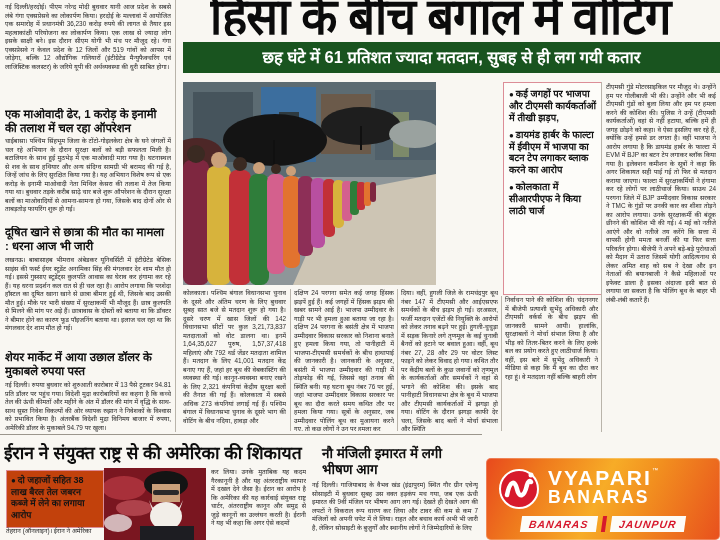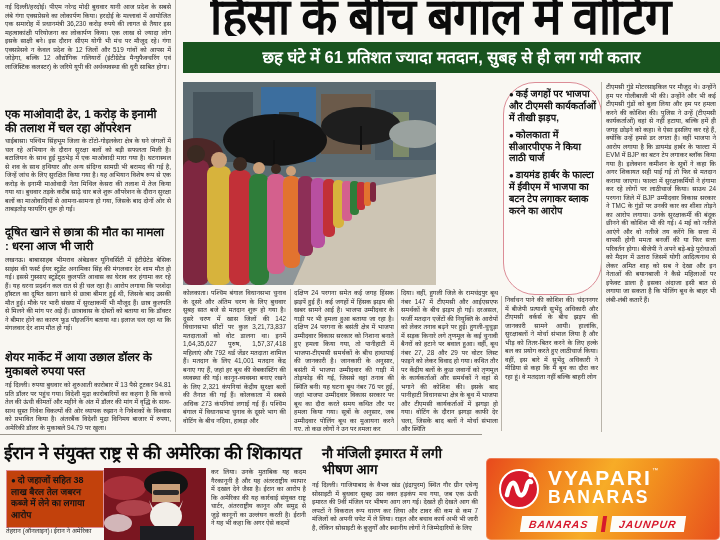--- a/index.html
+++ b/index.html
@@ -92,24 +92,24 @@
       </g>
       <circle cx="13" cy="72" r="9" fill="#3a2a22"></circle>
       <circle cx="36" cy="78" r="8" fill="#caa07a"></circle>
       <circle cx="57" cy="82" r="7" fill="#3a2a22"></circle>
       <circle cx="76" cy="86" r="6" fill="#caa07a"></circle>
       <circle cx="93" cy="87" r="5" fill="#3a2a22"></circle>
       <circle cx="108" cy="89" r="5" fill="#caa07a"></circle>
     </svg>
   </div>
 
-  <div class="abs bullet-box" style="left:503px;top:82px;width:88px;height:202px;border-radius:32px;">
+  <div class="abs bullet-box" style="left:503px;top:82px;width:88px;height:202px;">
     <div class="bullet-item"><span class="bullet-dot">●</span><span>कई जगहों पर भाजपा और टीएमसी कार्यकर्ताओं में तीखी झड़प,</span></div>
+    <div class="bullet-item"><span class="bullet-dot">●</span><span>डायमंड हार्बर के फाल्टा में ईवीएम में भाजपा का बटन टेप लगाकर ब्लाक करने का आरोप</span></div>
     <div class="bullet-item"><span class="bullet-dot">●</span><span>कोलकाता में सीआरपीएफ ने किया लाठी चार्ज</span></div>
-    <div class="bullet-item"><span class="bullet-dot">●</span><span>डायमंड हार्बर के फाल्टा में ईवीएम में भाजपा का बटन टेप लगाकर ब्लाक करने का आरोप</span></div>
   </div>
 
   <div class="abs body-text" style="left:606px;top:83px;width:110px;height:370px;">टीएमसी गुंडे मोटरसाइकिल पर मौजूद थे। उन्होंने हम पर गोलीबाजी भी की। उन्होंने और भी कई टीएमसी गुंडों को बुला लिया और हम पर हमला करने की कोशिश की। पुलिस ने उन्हें (टीएमसी कार्यकर्ताओं) वहां से नहीं हटाया, बल्कि हमें ही जगह छोड़ने को कहा। वे ऐसा इसलिए कर रहे हैं, क्योंकि उन्हें हमसे डर लगता है। वहीं भाजपा ने आरोप लगाया है कि डायमंड हार्बर के फाल्टा में EVM में BJP का बटन टेप लगाकर ब्लॉक किया गया है। इलेक्शन कमीशन के सूत्रों ने कहा कि अगर शिकायत सही पाई गई तो फिर से मतदान कराया जाएगा। फाल्टा में सुरक्षाकर्मियों ने हंगामा कर रहे लोगों पर लाठीचार्ज किया। साउथ 24 परगना जिले में BJP उम्मीदवार विकास सरकार ने TMC के गुंडों पर उनकी कार का शीशा तोड़ने का आरोप लगाया। उनके सुरक्षाकर्मी की बंदूक छीनने की कोशिश भी की गई। 4 मई को नतीजे आएंगे और वो नतीजे तय करेंगे कि सत्ता में वापसी होगी ममता बनर्जी की या फिर सत्ता परिवर्तन होगा। बीजेपी ने अपने बड़े-बड़े पुरोधाओं को मैदान में उतारा जिसमें योगी आदित्यनाथ से लेकर अमित शाह को सब ने देखा और इन नेताओं की बयानबाजी ने कैसे महिलाओं पर इफेक्ट डाला है इसका अंदाजा इसी बात से लगाया जा सकता है कि पोलिंग बूथ के बाहर भी लंबी-लंबी कतारें हैं।</div>
   <div class="abs vline" style="left:601px;top:82px;height:350px;"></div>
 
   <div class="abs body-text" style="left:183px;top:289px;width:103px;height:142px;">कोलकाता। पश्चिम बंगाल विधानसभा चुनाव के दूसरे और अंतिम चरण के लिए बुधवार सुबह सात बजे से मतदान शुरू हो गया है। दूसरे चरण में खास जिलों की 142 विधानसभा सीटों पर कुल 3,21,73,837 मतदाताओं को वोट डालना था। इनमें 1,64,35,627 पुरुष, 1,57,37,418 महिलाएं और 792 थर्ड जेंडर मतदाता शामिल हैं। मतदान के लिए 41,001 मतदान केंद्र बनाए गए हैं, जहां हर बूथ की वेबकास्टिंग की व्यवस्था की गई। कानून-व्यवस्था बनाए रखने के लिए 2,321 कंपनियां केंद्रीय सुरक्षा बलों की तैनात की गई हैं। कोलकाता में सबसे अधिक 273 कंपनियां लगाई गई हैं। पश्चिम बंगाल में विधानसभा चुनाव के दूसरे भाग की वोटिंग के बीच नदिया, हावड़ा और</div>
   <div class="abs body-text" style="left:294px;top:289px;width:100px;height:142px;">दक्षिण 24 परगना समेत कई जगह हिंसक झड़पें हुई हैं। कई जगहों में हिंसक झड़प की खबर सामने आई है। भाजपा उम्मीदवार के गाड़ी पर भी हमला हुआ बताया जा रहा है। दक्षिण 24 परगना के बसंती क्षेत्र में भाजपा उम्मीदवार विकास सरकार को निशाना बनाते हुए हमला किया गया, तो पानीहाटी में भाजपा-टीएमसी समर्थकों के बीच हाथापाई की जानकारी है। जानकारी के अनुसार, बसंती में भाजपा उम्मीदवार की गाड़ी में तोड़फोड़ की गई, जिससे वहां तनाव की स्थिति बनी। यह घटना बूथ नंबर 76 पर हुई, जहां भाजपा उम्मीदवार विकास सरकार पर बूथ का दौरा करते समय कथित तौर पर हमला किया गया। सूत्रों के अनुसार, जब उम्मीदवार पोलिंग बूथ का मुआयना करने गए, तो कुछ लोगों ने उन पर हमला कर</div>
   <div class="abs body-text" style="left:401px;top:289px;width:97px;height:142px;">दिया। वहीं, हुगली जिले के रामचंद्रपुर बूथ नंबर 147 में टीएमसी और आईएसएफ समर्थकों के बीच झड़प हो गई। दरअसल, फर्जी मतदान एजेंटों की नियुक्ति के आरोपों को लेकर तनाव बढ़ने पर हुई। हुगली-चुचुड़ा में सड़क किनारे लगे तृणमूल के कई चुनावी बैनरों को हटाने पर बवाल हुआ। वहीं, बूथ नंबर 27, 28 और 29 पर वोटर लिस्ट फाइने को लेकर विवाद हो गया। कथित तौर पर केंद्रीय बलों के कुछ जवानों को तृणमूल के कार्यकर्ताओं और समर्थकों ने वहां से भगाने की कोशिश की। इसके बाद पानीहाटी विधानसभा क्षेत्र के बूथ में भाजपा और टीएमसी कार्यकर्ताओं में झगड़ा हो गया। वोटिंग के दौरान झगड़ा काफी देर चला, जिसके बाद बलों ने मोर्चा संभाला और स्थिति</div>
   <div class="abs body-text" style="left:505px;top:296px;width:93px;height:135px;">निर्वाचन पाने की कोशिश की। चंदननगर में बीजेपी प्रत्याशी सुभेंदु अधिकारी और टीएमसी वर्कर्स के बीच झड़प की जानकारी सामने आयी। हालांकि, सुरक्षाबलों ने मोर्चा संभाल लिया है और भीड़ को तितर-बितर करने के लिए हल्के बल का प्रयोग करते हुए लाठीचार्ज किया। वहीं, इस बारे में सुभेंदु अधिकारी ने मीडिया से कहा कि मैं बूथ का दौरा कर रहा हूं। वे मतदाता नहीं बल्कि बाहरी लोग</div>
   <div class="abs vline" style="left:290px;top:289px;height:142px;"></div>

